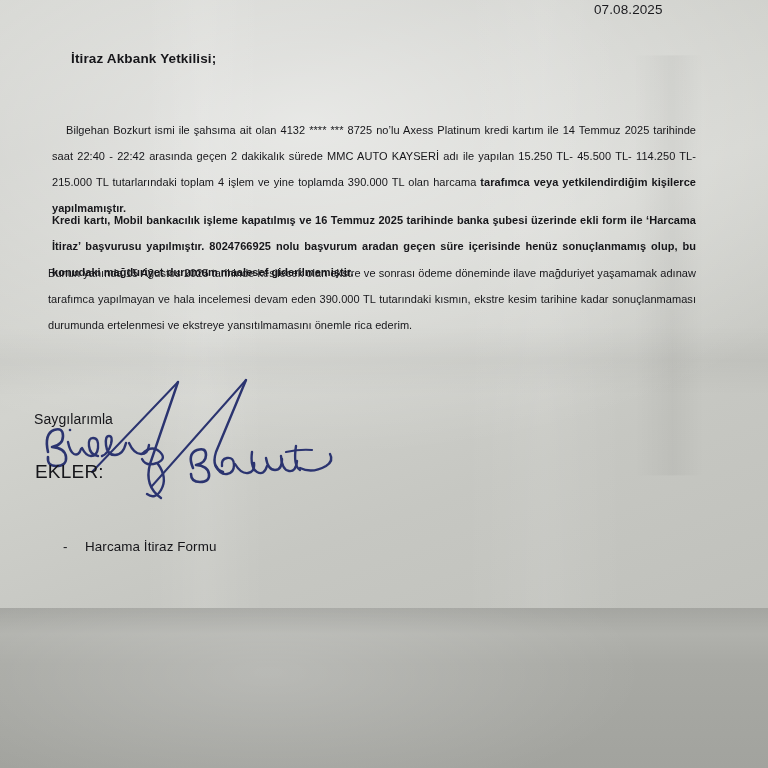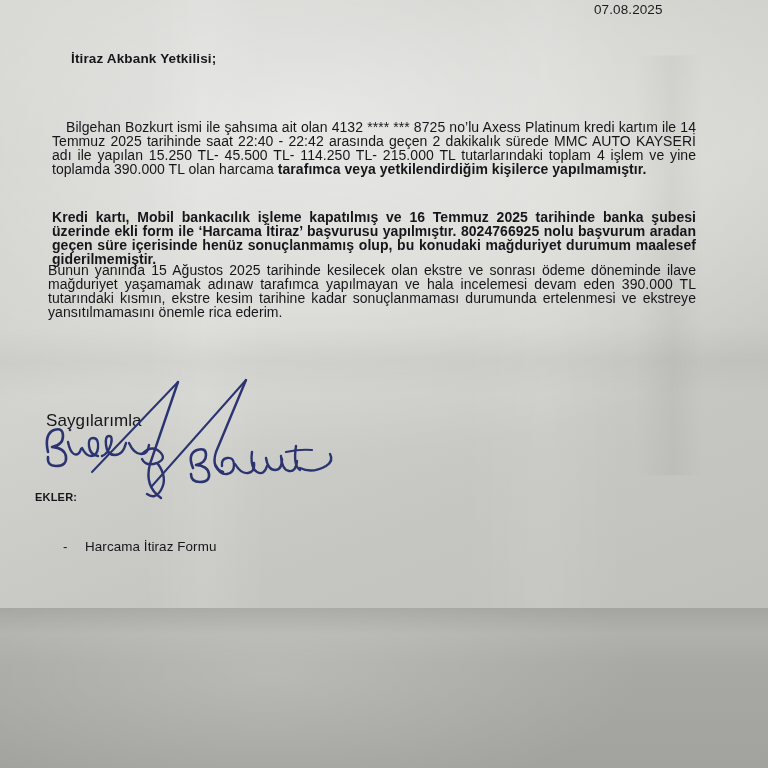--- a/index.html
+++ b/index.html
@@ -84,49 +84,48 @@
     position: absolute;
     left: 71px;
     top: 51px;
     font-size: 13.5px;
     font-weight: 600;
     letter-spacing: .15px;
   }
 
   .para {
     position: absolute;
-    font-size: 14px;
-    line-height: 14px;
+    font-size: 11px;
+    line-height: 26px;
     text-align: justify;
     text-justify: inter-word;
     letter-spacing: .05px;
     color: #16161a;
   }
   .para .ind { display: inline-block; width: 14px; }
   .para b { font-weight: 700; }
 
   .p1 { left: 52px; top: 106px; width: 644px; }
   .p2 { left: 52px; top: 196px; width: 644px; font-weight: bold; }
   .p3 { left: 48px; top: 249px; width: 648px; }
 
   .regards {
     position: absolute;
-    left: 46px;
+    left: 34px;
     top: 411px;
-    font-size: 17px;
+    font-size: 14px;
     letter-spacing: .1px;
   }
 
   .ekler {
     position: absolute;
     left: 35px;
-    top: 491px;
-    font-size: 11px;
+    top: 461px;
+    font-size: 19px;
     letter-spacing: .2px;
-    font-weight: bold;
   }
 
   .attachment {
     position: absolute;
     left: 63px;
     top: 515px;
     font-size: 13.4px;
     letter-spacing: .1px;
     white-space: nowrap;
     margin-top: 24px;

